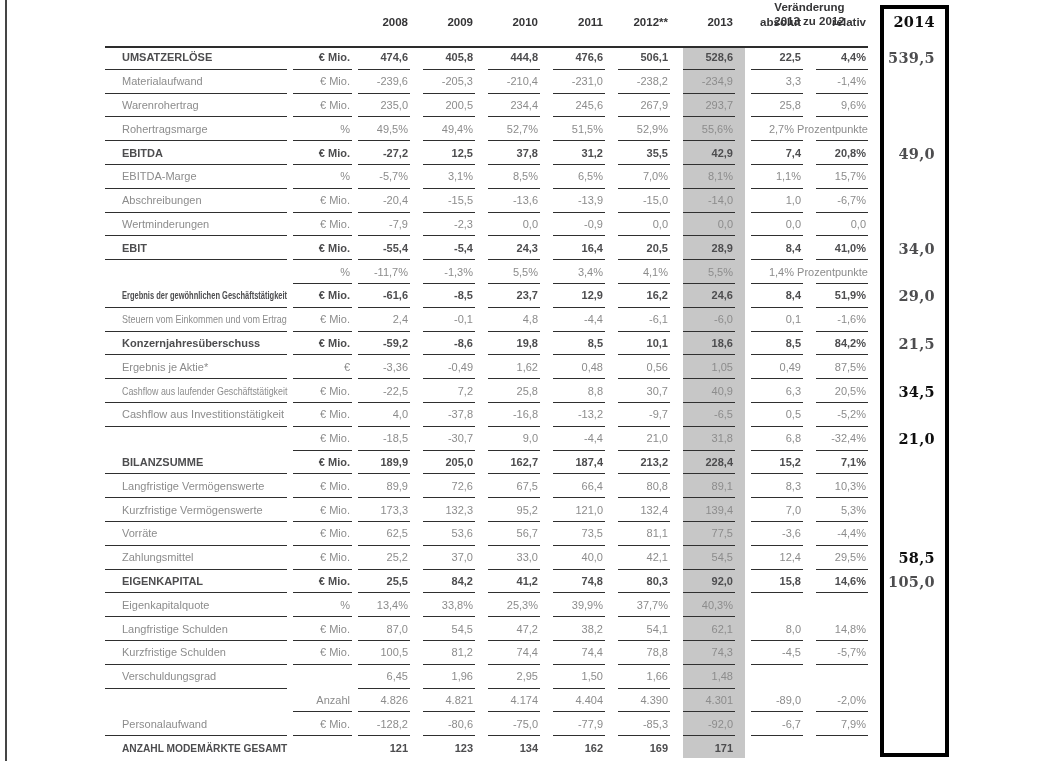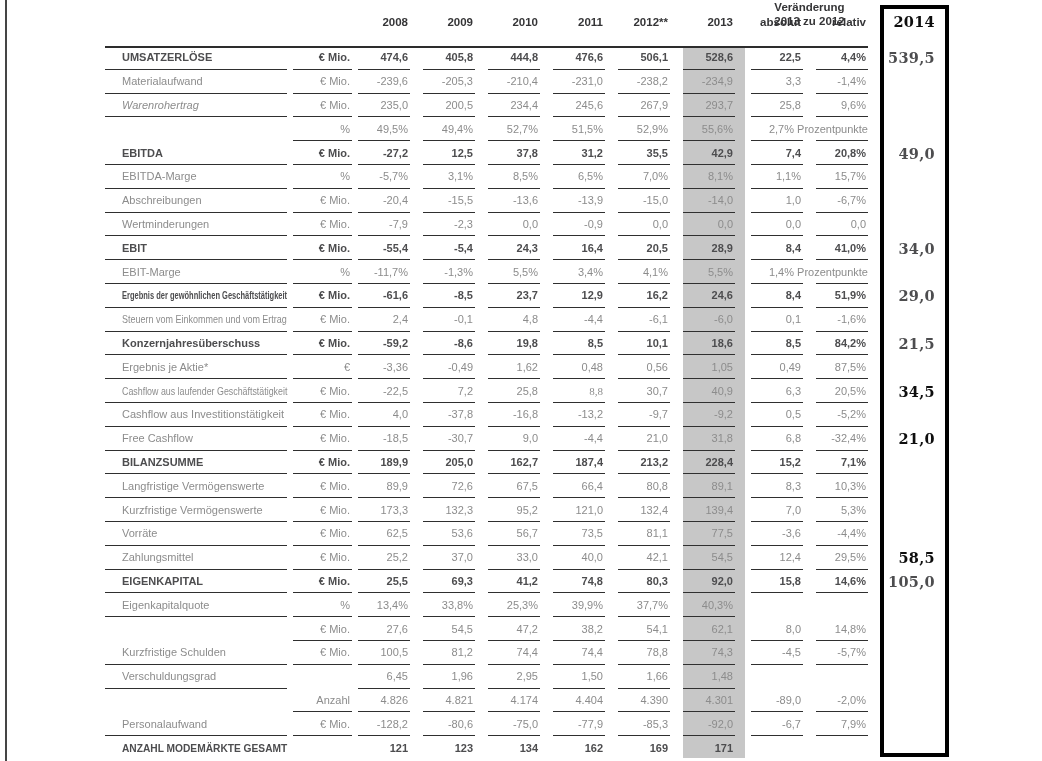--- a/index.html
+++ b/index.html
@@ -83,34 +83,37 @@
           <div class="c  b" style="grid-area: 1 / 5;">-239,6</div>
           <div class="c  b" style="grid-area: 1 / 7;">-205,3</div>
           <div class="c  b" style="grid-area: 1 / 9;">-210,4</div>
           <div class="c  b" style="grid-area: 1 / 11;">-231,0</div>
           <div class="c  b" style="grid-area: 1 / 13;">-238,2</div>
           <div class="c  b" style="grid-area: 1 / 15;">-234,9</div>
           <div class="c  b" style="grid-area: 1 / 17;">3,3</div>
           <div class="c  b" style="grid-area: 1 / 19;">-1,4%</div>
         </div>
         <div class="grid-row">
-          <div class="c label b" style="grid-area: 1 / 1; font-style: italic;">
+          <div class="c label b" style="grid-area: 1 / 1;">
             <span class="shrink">Warenrohertrag</span>
           </div>
           <div class="c  b" style="grid-area: 1 / 3;">€ Mio.</div>
           <div class="c  b" style="grid-area: 1 / 5;">235,0</div>
           <div class="c  b" style="grid-area: 1 / 7;">200,5</div>
           <div class="c  b" style="grid-area: 1 / 9;">234,4</div>
           <div class="c  b" style="grid-area: 1 / 11;">245,6</div>
           <div class="c  b" style="grid-area: 1 / 13;">267,9</div>
           <div class="c  b" style="grid-area: 1 / 15;">293,7</div>
           <div class="c  b" style="grid-area: 1 / 17;">25,8</div>
           <div class="c  b" style="grid-area: 1 / 19;">9,6%</div>
         </div>
         <div class="grid-row">
+          <div class="c label b" style="grid-area: 1 / 1;">
+            <span class="shrink">Rohertragsmarge</span>
+          </div>
           <div class="c  b" style="grid-area: 1 / 3;">%</div>
           <div class="c  b" style="grid-area: 1 / 5;">49,5%</div>
           <div class="c  b" style="grid-area: 1 / 7;">49,4%</div>
           <div class="c  b" style="grid-area: 1 / 9;">52,7%</div>
           <div class="c  b" style="grid-area: 1 / 11;">51,5%</div>
           <div class="c  b" style="grid-area: 1 / 13;">52,9%</div>
           <div class="c  b" style="grid-area: 1 / 15;">55,6%</div>
           <div class="pp" style="grid-area: 1 / 17 / auto / 20;">2,7% Prozentpunkte</div>
           <div class="c bline b" style="grid-area: 1 / 17;"></div>
           <div class="c bline b" style="grid-area: 1 / 19;"></div>
@@ -181,23 +184,20 @@
           <div class="c  b" style="grid-area: 1 / 7;">-5,4</div>
           <div class="c  b" style="grid-area: 1 / 9;">24,3</div>
           <div class="c  b" style="grid-area: 1 / 11;">16,4</div>
           <div class="c  b" style="grid-area: 1 / 13;">20,5</div>
           <div class="c  b" style="grid-area: 1 / 15;">28,9</div>
           <div class="c  b" style="grid-area: 1 / 17;">8,4</div>
           <div class="c  b" style="grid-area: 1 / 19;">41,0%</div>
           <div class="c box2014" style="grid-area: 1 / 21;">34,0</div>
         </div>
         <div class="grid-row">
-          <div class="c label b" style="grid-area: 1 / 1;">
-            <span class="shrink">EBIT-Marge</span>
-          </div>
           <div class="c  b" style="grid-area: 1 / 3;">%</div>
           <div class="c  b" style="grid-area: 1 / 5;">-11,7%</div>
           <div class="c  b" style="grid-area: 1 / 7;">-1,3%</div>
           <div class="c  b" style="grid-area: 1 / 9;">5,5%</div>
           <div class="c  b" style="grid-area: 1 / 11;">3,4%</div>
           <div class="c  b" style="grid-area: 1 / 13;">4,1%</div>
           <div class="c  b" style="grid-area: 1 / 15;">5,5%</div>
           <div class="pp" style="grid-area: 1 / 17 / auto / 20;">1,4% Prozentpunkte</div>
           <div class="c bline b" style="grid-area: 1 / 17;"></div>
           <div class="c bline b" style="grid-area: 1 / 19;"></div>
@@ -261,45 +261,42 @@
           <div class="c  b" style="grid-area: 1 / 19;">87,5%</div>
         </div>
         <div class="grid-row">
           <div class="c label b" style="grid-area: 1 / 1;">
             <span class="shrink" style="transform: scaleX(0.805);">Cashflow aus laufender Geschäftstätigkeit</span>
           </div>
           <div class="c  b" style="grid-area: 1 / 3;">€ Mio.</div>
           <div class="c  b" style="grid-area: 1 / 5;">-22,5</div>
           <div class="c  b" style="grid-area: 1 / 7;">7,2</div>
           <div class="c  b" style="grid-area: 1 / 9;">25,8</div>
-          <div class="c  b" style="grid-area: 1 / 11; font-family: Liberation Serif, serif;">8,8</div>
+          <div class="c  b" style="grid-area: 1 / 11;">8,8</div>
           <div class="c  b" style="grid-area: 1 / 13;">30,7</div>
           <div class="c  b" style="grid-area: 1 / 15;">40,9</div>
           <div class="c  b" style="grid-area: 1 / 17;">6,3</div>
           <div class="c  b" style="grid-area: 1 / 19;">20,5%</div>
           <div class="c box2014" style="grid-area: 1 / 21;">34,5</div>
         </div>
         <div class="grid-row">
           <div class="c label b" style="grid-area: 1 / 1;">
             <span class="shrink">Cashflow aus Investitionstätigkeit</span>
           </div>
           <div class="c  b" style="grid-area: 1 / 3;">€ Mio.</div>
           <div class="c  b" style="grid-area: 1 / 5;">4,0</div>
           <div class="c  b" style="grid-area: 1 / 7;">-37,8</div>
           <div class="c  b" style="grid-area: 1 / 9;">-16,8</div>
           <div class="c  b" style="grid-area: 1 / 11;">-13,2</div>
           <div class="c  b" style="grid-area: 1 / 13;">-9,7</div>
-          <div class="c  b" style="grid-area: 1 / 15;">-9,2</div>
+          <div class="c  b" style="grid-area: 1 / 15;">-6,5</div>
           <div class="c  b" style="grid-area: 1 / 17;">0,5</div>
           <div class="c  b" style="grid-area: 1 / 19;">-5,2%</div>
         </div>
         <div class="grid-row">
-          <div class="c label b" style="grid-area: 1 / 1;">
-            <span class="shrink">Free Cashflow</span>
-          </div>
           <div class="c  b" style="grid-area: 1 / 3;">€ Mio.</div>
           <div class="c  b" style="grid-area: 1 / 5;">-18,5</div>
           <div class="c  b" style="grid-area: 1 / 7;">-30,7</div>
           <div class="c  b" style="grid-area: 1 / 9;">9,0</div>
           <div class="c  b" style="grid-area: 1 / 11;">-4,4</div>
           <div class="c  b" style="grid-area: 1 / 13;">21,0</div>
           <div class="c  b" style="grid-area: 1 / 15;">31,8</div>
           <div class="c  b" style="grid-area: 1 / 17;">6,8</div>
           <div class="c  b" style="grid-area: 1 / 19;">-32,4%</div>
           <div class="c box2014" style="grid-area: 1 / 21;">21,0</div>
@@ -374,21 +371,21 @@
           <div class="c  b" style="grid-area: 1 / 17;">12,4</div>
           <div class="c  b" style="grid-area: 1 / 19;">29,5%</div>
           <div class="c box2014" style="grid-area: 1 / 21;">58,5</div>
         </div>
         <div class="grid-row strong">
           <div class="c label b" style="grid-area: 1 / 1;">
             <span class="shrink">EIGENKAPITAL</span>
           </div>
           <div class="c  b" style="grid-area: 1 / 3;">€ Mio.</div>
           <div class="c  b" style="grid-area: 1 / 5;">25,5</div>
-          <div class="c  b" style="grid-area: 1 / 7;">69,3</div>
+          <div class="c  b" style="grid-area: 1 / 7;">84,2</div>
           <div class="c  b" style="grid-area: 1 / 9;">41,2</div>
           <div class="c  b" style="grid-area: 1 / 11;">74,8</div>
           <div class="c  b" style="grid-area: 1 / 13;">80,3</div>
           <div class="c  b" style="grid-area: 1 / 15;">92,0</div>
           <div class="c  b" style="grid-area: 1 / 17;">15,8</div>
           <div class="c  b" style="grid-area: 1 / 19;">14,6%</div>
           <div class="c box2014" style="grid-area: 1 / 21;">105,0</div>
         </div>
         <div class="grid-row">
           <div class="c label b" style="grid-area: 1 / 1;">
@@ -396,22 +393,25 @@
           </div>
           <div class="c  b" style="grid-area: 1 / 3;">%</div>
           <div class="c  b" style="grid-area: 1 / 5;">13,4%</div>
           <div class="c  b" style="grid-area: 1 / 7;">33,8%</div>
           <div class="c  b" style="grid-area: 1 / 9;">25,3%</div>
           <div class="c  b" style="grid-area: 1 / 11;">39,9%</div>
           <div class="c  b" style="grid-area: 1 / 13;">37,7%</div>
           <div class="c  b" style="grid-area: 1 / 15;">40,3%</div>
         </div>
         <div class="grid-row">
-          <div class="c  b" style="grid-area: 1 / 3;">€ Mio.</div>
-          <div class="c  b" style="grid-area: 1 / 5;">27,6</div>
+          <div class="c label b" style="grid-area: 1 / 1;">
+            <span class="shrink">Langfristige Schulden</span>
+          </div>
+          <div class="c  b" style="grid-area: 1 / 3;">€ Mio.</div>
+          <div class="c  b" style="grid-area: 1 / 5;">87,0</div>
           <div class="c  b" style="grid-area: 1 / 7;">54,5</div>
           <div class="c  b" style="grid-area: 1 / 9;">47,2</div>
           <div class="c  b" style="grid-area: 1 / 11;">38,2</div>
           <div class="c  b" style="grid-area: 1 / 13;">54,1</div>
           <div class="c  b" style="grid-area: 1 / 15;">62,1</div>
           <div class="c  b" style="grid-area: 1 / 17;">8,0</div>
           <div class="c  b" style="grid-area: 1 / 19;">14,8%</div>
         </div>
         <div class="grid-row">
           <div class="c label b" style="grid-area: 1 / 1;">

